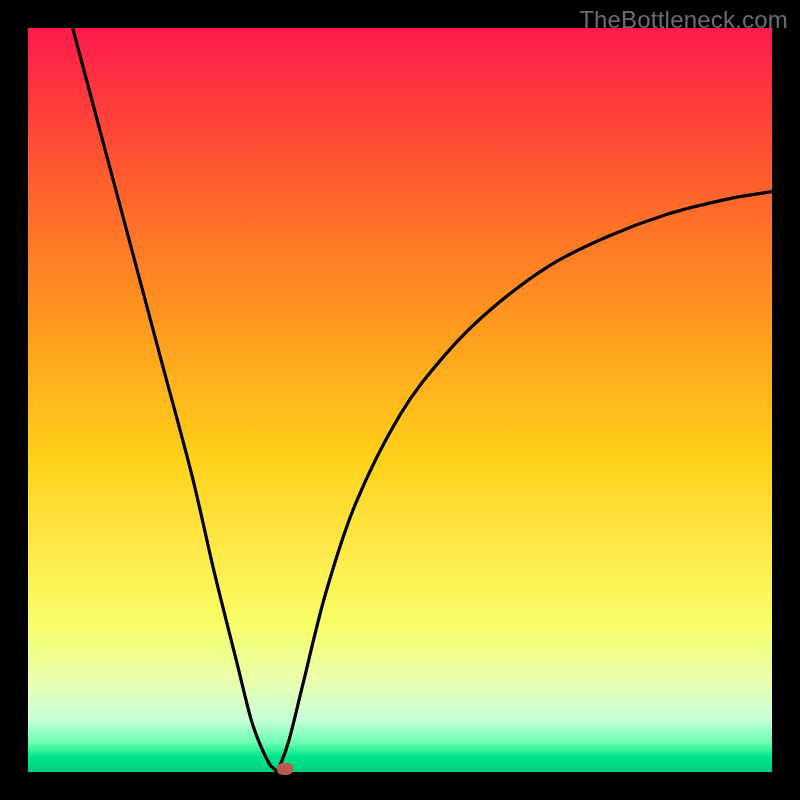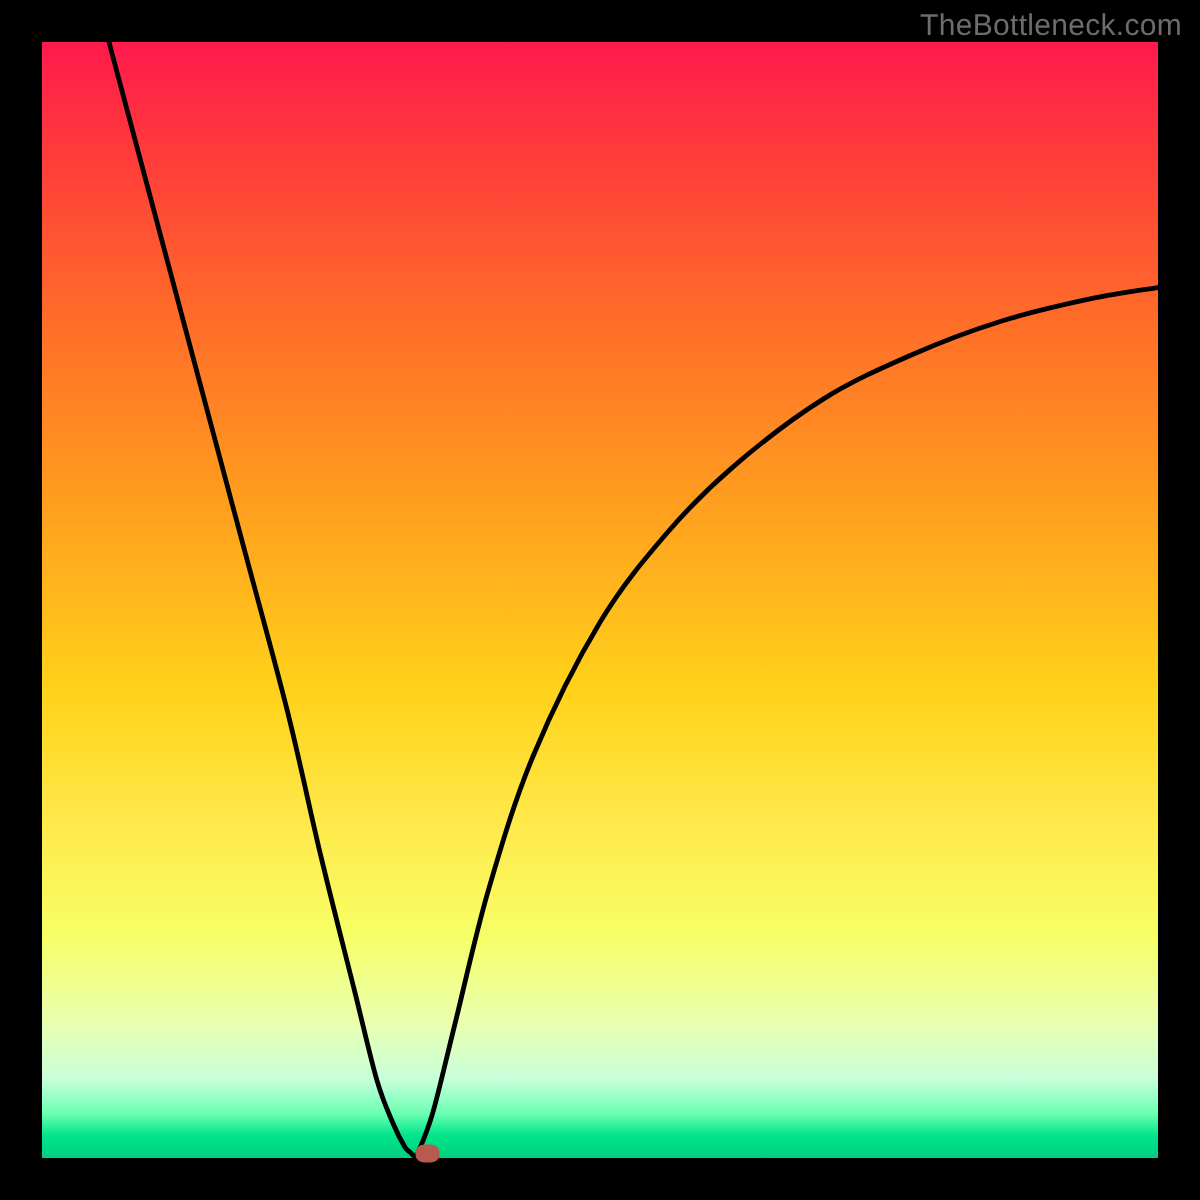--- a/index.html
+++ b/index.html
@@ -37,21 +37,21 @@
       #c6ffda 93%,
       #6cffb3 96%,
       #00e48a 98%,
       #00cf7f 100%);
   }
   .watermark {
     position: absolute;
     top: 6px;
     right: 12px;
     color: #6c6c6c;
-    font-size: 20px;
+    font-size: 24px;
     font-weight: 500;
     letter-spacing: 0.2px;
   }
   svg.curve {
     position: absolute;
     left: 0;
     top: 0;
     width: 744px;
     height: 744px;
   }

